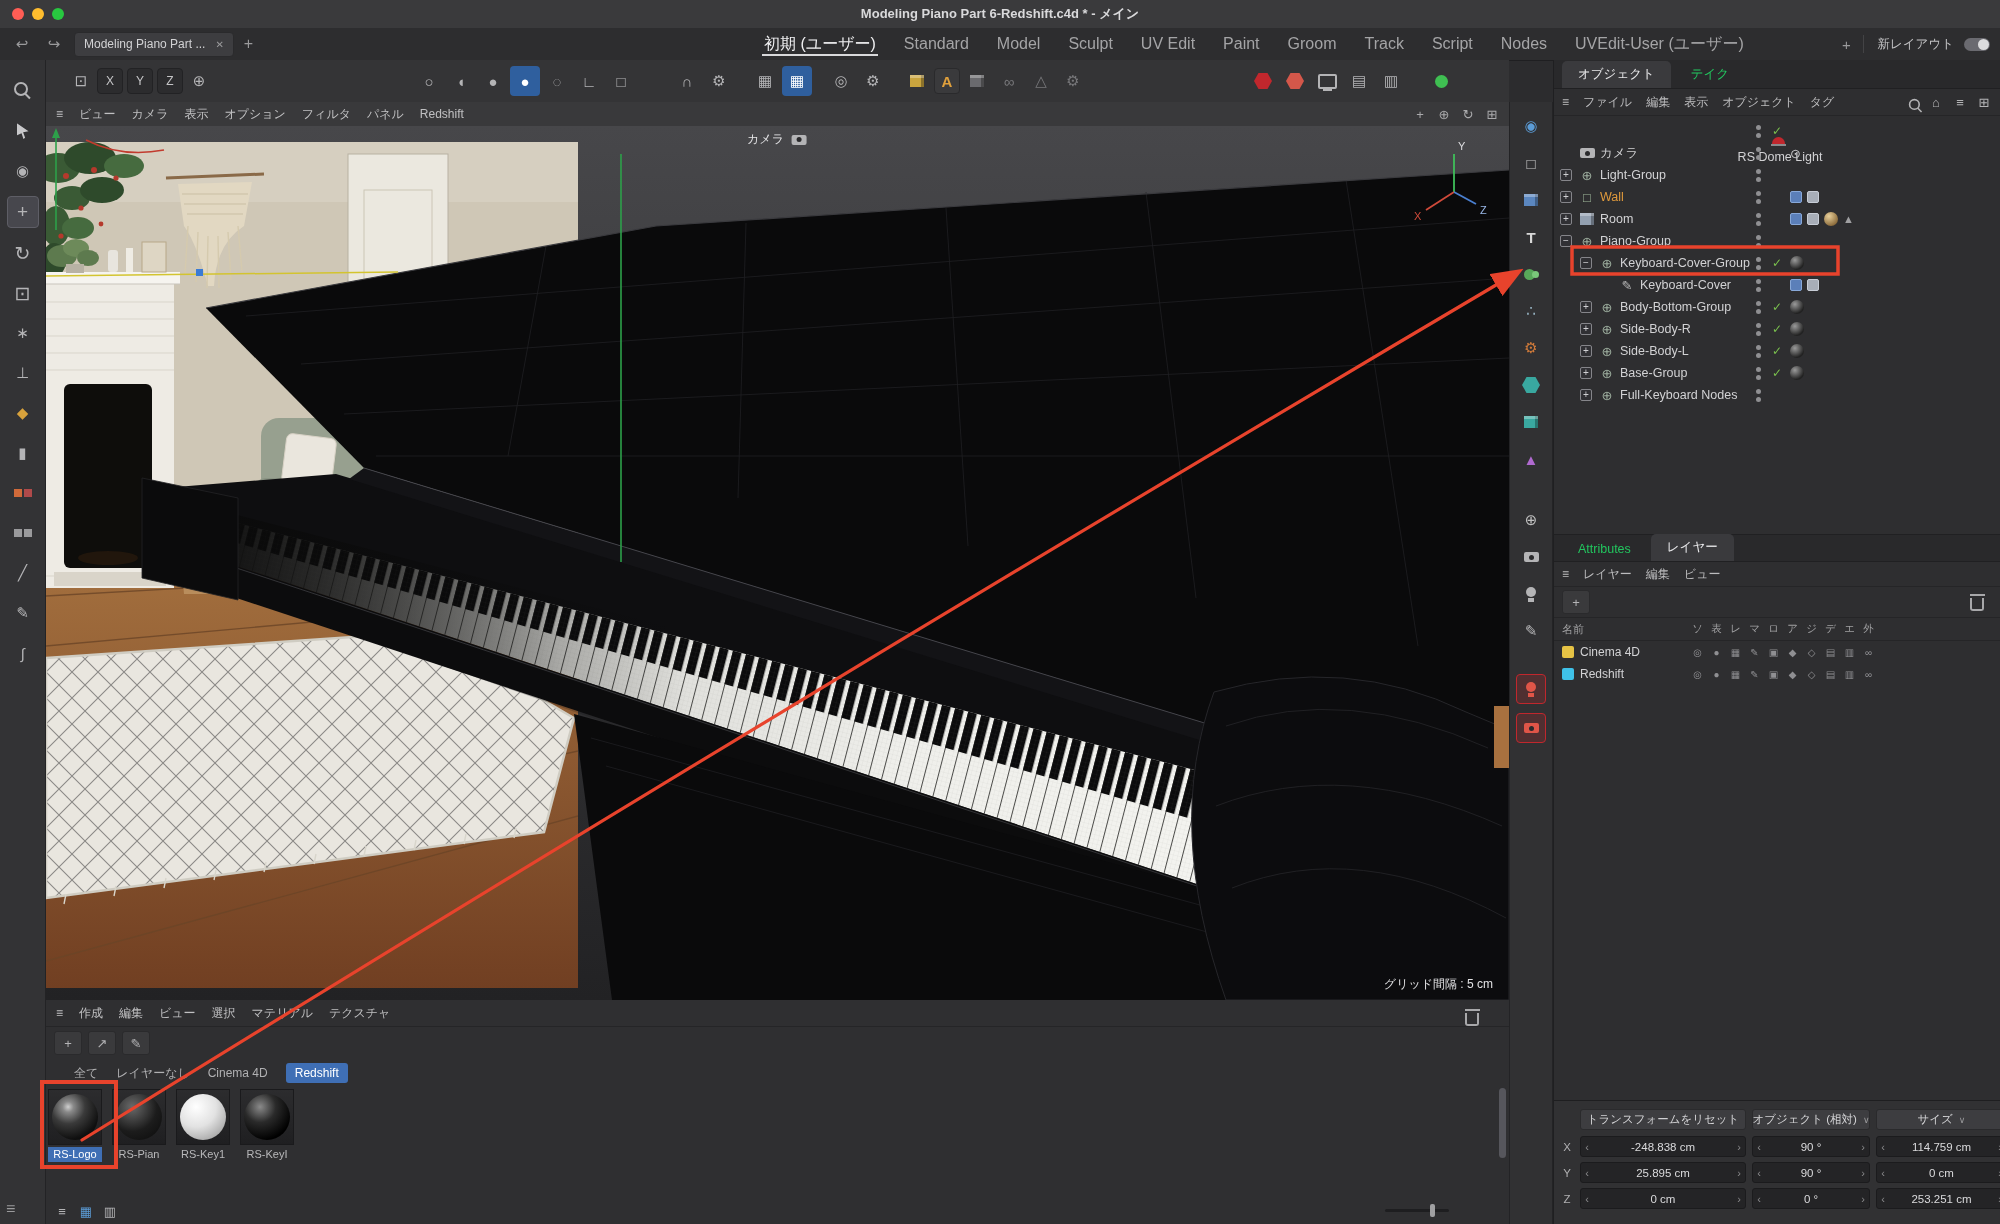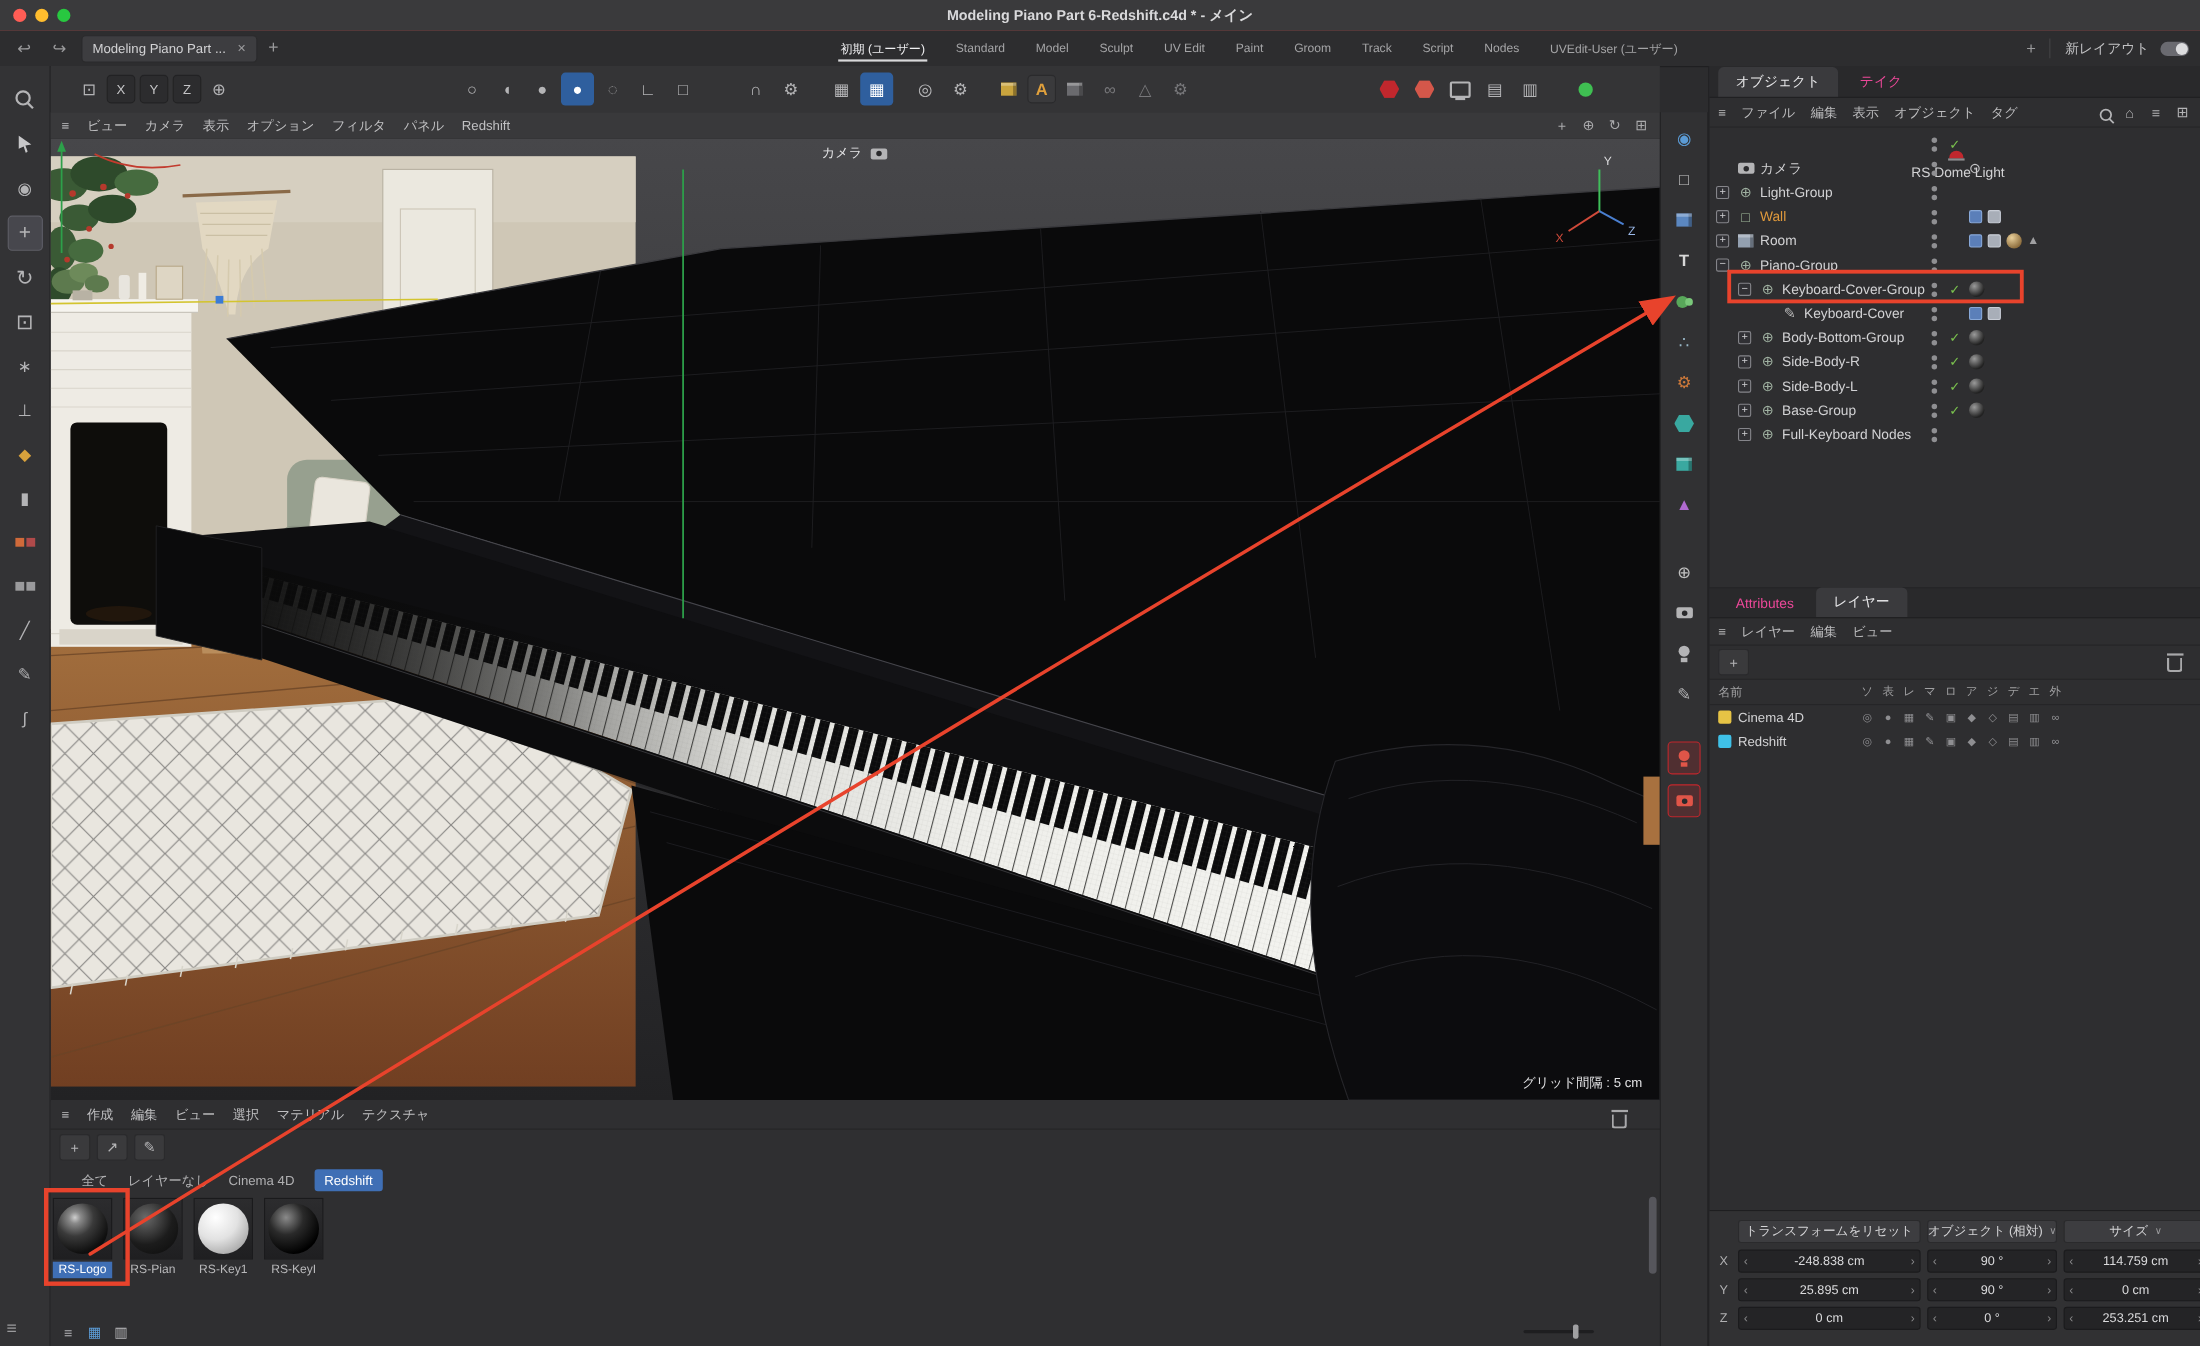--- a/index.html
+++ b/index.html
@@ -10,21 +10,21 @@
   .tl{width:12px;height:12px;border-radius:50%;margin-left:8px;}
   .tl.r{background:#ff5d55;margin-left:12px}.tl.y{background:#ffbd2e}.tl.g{background:#28c840}
   #win-title{position:absolute;left:0;right:0;text-align:center;font-size:13px;font-weight:bold;color:#d9d9db;pointer-events:none}
   
   #tabbar{position:absolute;left:0;top:28px;width:2000px;height:32px;background:#2d2d2f;border-bottom:1px solid #1f1f21;display:flex;align-items:center;}
   .hist{color:#9a9a9c;font-size:15px;margin-left:12px;width:20px;text-align:center}
   #doc-tab{margin-left:10px;height:23px;background:#3d3d40;border:1px solid #2a2a2c;border-radius:4px;display:flex;align-items:center;padding:0 9px;color:#d2d2d4;font-size:12px;gap:10px}
   #doc-tab .x{color:#9a9a9c;font-size:10px}
   #tab-add{color:#9a9a9c;font-size:16px;margin-left:10px}
   #layout-tabs{position:absolute;left:752px;top:0;height:100%;display:flex;align-items:center;gap:4px}
-  .layout-tab{padding:0 12px;height:100%;display:flex;align-items:center;color:#a4a4a6;font-size:11px;white-space:nowrap;position:relative}
+  .layout-tab{padding:0 12px;height:100%;display:flex;align-items:center;color:#a4a4a6;font-size:16px;white-space:nowrap;position:relative}
   .layout-tab.active{color:#f0f0f2}
   .layout-tab.active::after{content:'';position:absolute;left:10px;right:10px;bottom:4px;height:2px;background:#d8d8da}
   #new-layout-plus{position:absolute;left:1842px;color:#9a9a9c;font-size:15px}
   #new-layout{position:absolute;right:46px;color:#c0c0c2;font-size:12.5px;padding-left:14px;border-left:1px solid #434345;height:18px;display:flex;align-items:center}
   #layout-pill{position:absolute;right:10px;width:26px;height:13px;border-radius:7px;background:#6a6a70}
   #layout-pill::after{content:'';position:absolute;width:11px;height:11px;border-radius:50%;background:#dcdcde;right:1px;top:1px}
   
   #toolbar{position:absolute;left:46px;top:60px;width:1463px;height:42px;background:#343436;border-bottom:1px solid #222224;display:flex;align-items:center}
   .tb-group{display:flex;align-items:center;gap:2px}
   .axis-btn{width:24px;height:24px;background:#2c2c2e;border:1px solid #222224;border-radius:4px;color:#c4c4c6;font-size:12px;display:flex;align-items:center;justify-content:center;margin:0 1px}
@@ -101,21 +101,21 @@
   #mm-slider .knob{position:absolute;left:70%;top:-5px;width:5px;height:13px;background:#a0a0a2;border-radius:2px}
   #mm-scroll{position:absolute;right:3px;top:88px;width:7px;height:70px;background:#56565c;border-radius:4px}
   
   #mode-strip{position:absolute;left:1509px;top:102px;width:44px;height:1122px;background:#313133;border-left:1px solid #232325;border-right:1px solid #232325;display:flex;flex-direction:column;align-items:center;padding-top:10px;gap:9px;box-sizing:border-box}
   #mode-strip .icon{width:28px;height:28px}
   #mode-strip .icon[data-name="globe-icon"]{margin-top:24px}
   #mode-strip .icon[data-name="rs-light-icon"]{margin-top:20px}
   
   #right-panel{position:absolute;left:1553px;top:60px;width:447px;height:1164px;background:#2e2e30;border-left:1px solid #1f1f21;box-sizing:border-box}
   #om-tabs{height:28px;background:#29292b;border-bottom:1px solid #202022;display:flex;align-items:flex-end;padding-left:8px;gap:4px}
-  .om-tab{padding:5px 16px;font-size:12.5px;color:#ec4899;border-radius:5px 5px 0 0}
+  .om-tab{padding:5px 16px;font-size:12.5px;color:#22c55e;border-radius:5px 5px 0 0}
   .om-tab.active{background:#3a3a3d;color:#e8e8ea}
   #om-menu{height:26px;display:flex;align-items:center;gap:14px;padding-left:8px;font-size:12px;color:#bcbcbe;border-bottom:1px solid #252527;position:relative}
   #om-icons{position:absolute;right:6px;display:flex;gap:4px}
   #om-icons .icon{width:20px;height:20px;font-size:13px}
   #om-tree{height:414px;overflow:hidden;padding-top:4px;border-bottom:1px solid #202022}
   .om-row{position:relative;height:22px;display:flex;align-items:center;font-size:12.5px;color:#d2d2d4}
   .exp{width:12px;height:12px;border:1px solid #85858a;background:#303034;color:#cfcfd2;font-size:10px;line-height:10px;text-align:center;border-radius:2px;margin-right:5px;flex:0 0 auto;box-sizing:border-box}
   .exp.none{visibility:hidden}
   .om-type{width:20px;height:18px;font-size:13px;margin-right:3px}
   .om-right{position:absolute;left:198px;top:0;height:100%;display:flex;align-items:center;gap:5px}

